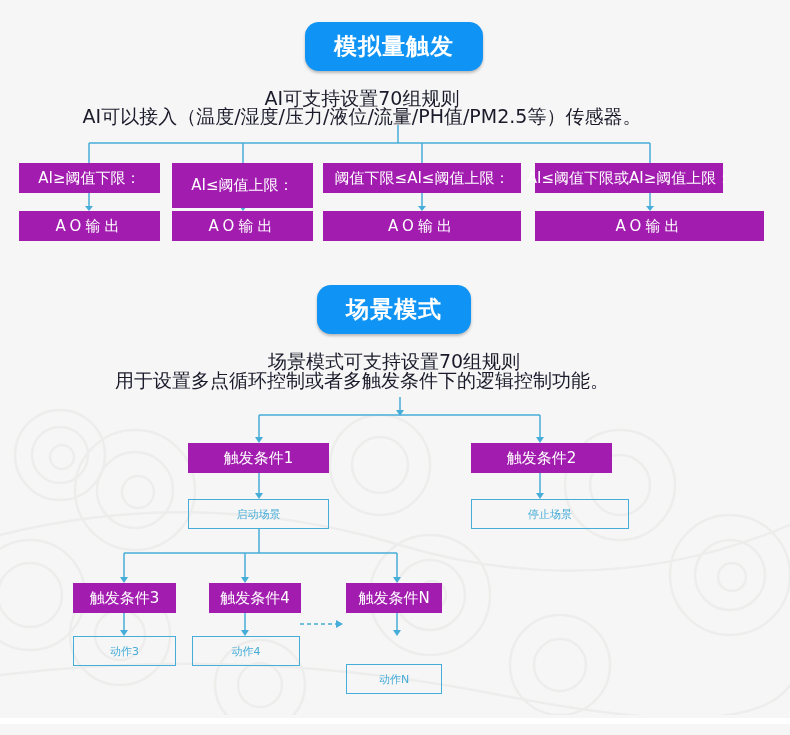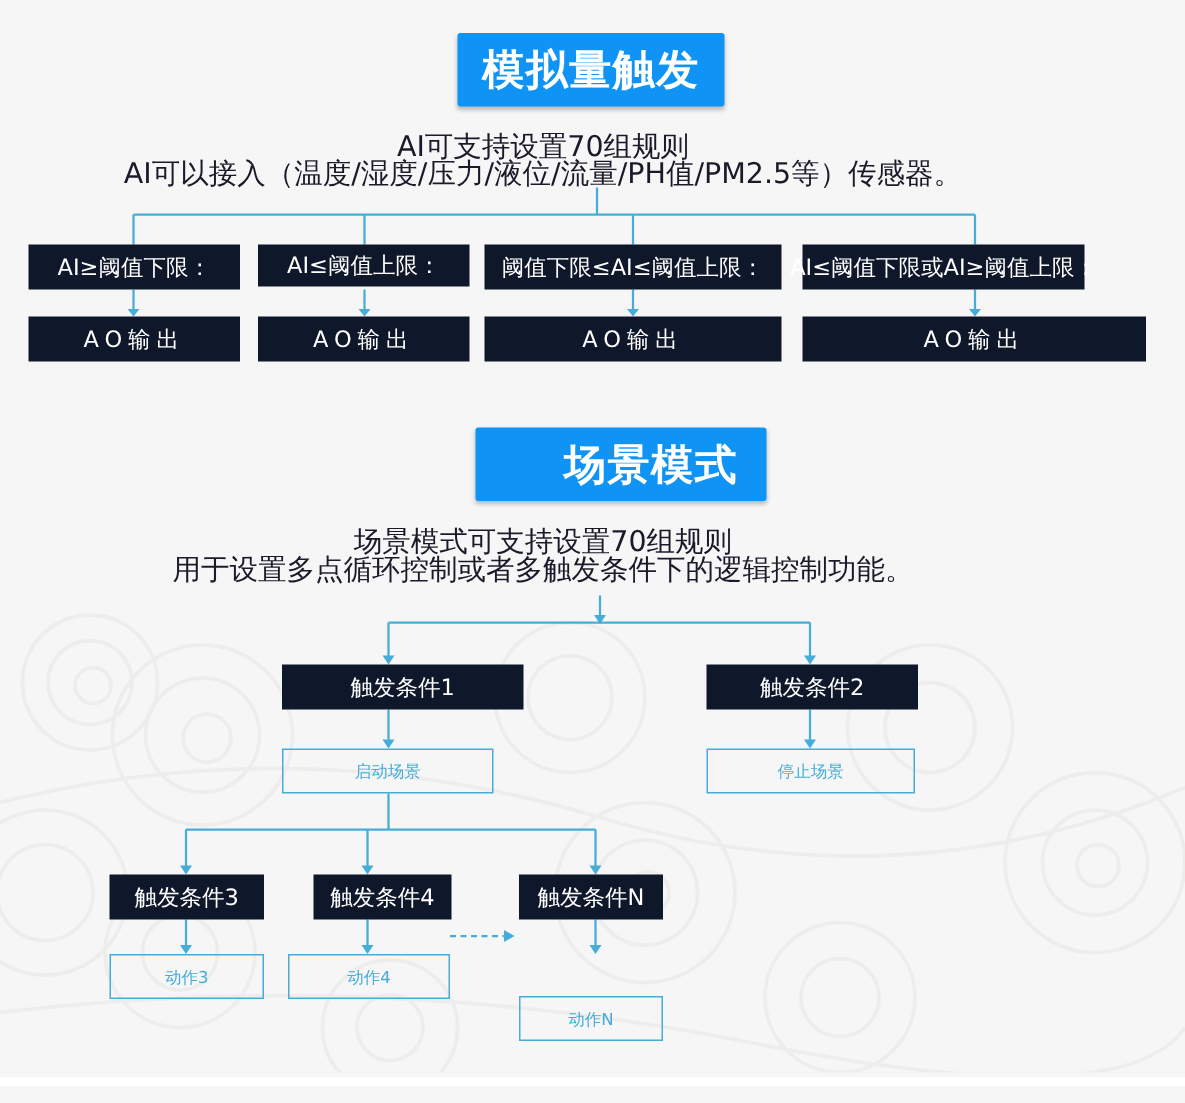--- a/index.html
+++ b/index.html
@@ -5,26 +5,26 @@
   html, body { margin: 0; padding: 0; }
   body {
     width: 790px; height: 735px; position: relative; overflow: hidden;
     background: #f6f6f6;
     font-family: "DejaVu Sans", "Liberation Sans", sans-serif;
   }
   .bottom-gap { position: absolute; left: 0; top: 718px; width: 790px; height: 6px; background: #ffffff; }
   .swirls { position: absolute; left: 0; top: 395px; width: 790px; height: 320px; }
   .title-btn {
     position: absolute; background: #0f94f5; color: #fff; font-weight: bold;
-    font-size: 28px; display: flex; align-items: center; justify-content: center;
-    box-shadow: 0 2px 3px rgba(0,0,0,0.25); border-radius: 2px; letter-spacing: 1px;
+    font-size: 23px; display: flex; align-items: center; justify-content: center;
+    box-shadow: 0 2px 3px rgba(0,0,0,0.25); border-radius: 14px; letter-spacing: 1px;
   }
   .desc { position: absolute; left: 0; width: 724px; text-align: center; color: #1a1a2a; font-size: 19px; line-height: 18px; }
   .obox {
-    position: absolute; background: #0f172a; color: #fff; font-size: 15px;
+    position: absolute; background: #a21caf; color: #fff; font-size: 15px;
     display: flex; align-items: center; justify-content: center; white-space: nowrap; text-align: right;
   }
   .wbox {
     position: absolute; border: 1.5px solid #46acd8; color: #46acd8; font-size: 11px; box-sizing: border-box;
     display: flex; align-items: center; justify-content: center; background: transparent;
   }
   .lines { position: absolute; left: 0; top: 0; }
   .sp { letter-spacing: 4px; }
 </style>
 </head>
@@ -114,37 +114,37 @@
     <path d="M393,630 L401,630 L397,636 Z"></path>
     <path d="M336,620 L343,624 L336,628 Z"></path>
   </g>
 </svg>
 
 <div class="title-btn" style="left:305px;top:22px;width:178px;height:49px;">模拟量触发</div>
 <div class="desc" style="top:89px;">AI可支持设置70组规则</div>
 <div class="desc" style="top:107px;">AI可以接入（温度/湿度/压力/液位/流量/PH值/PM2.5等）传感器。</div>
 
 <div class="obox" style="left:19px;top:163px;width:141px;height:30px;">AI≥阈值下限：</div>
-<div class="obox" style="left:172px;top:163px;width:141px;height:28px;">AI≤阈值上限：</div>
+<div class="obox" style="left:172px;top:163px;width:141px;height:45px;">AI≤阈值上限：</div>
 <div class="obox" style="left:323px;top:163px;width:198px;height:30px;">阈值下限≤AI≤阈值上限：</div>
 <div class="obox" style="left:535px;top:163px;width:188px;height:30px;">AI≤阈值下限或AI≥阈值上限：</div>
 
 <div class="obox sp" style="left:19px;top:211px;width:141px;height:30px;">AO输出</div>
 <div class="obox sp" style="left:172px;top:211px;width:141px;height:30px;">AO输出</div>
 <div class="obox sp" style="left:323px;top:211px;width:198px;height:30px;">AO输出</div>
 <div class="obox sp" style="left:535px;top:211px;width:229px;height:30px;">AO输出</div>
 
-<div class="title-btn" style="left:317px;top:285px;width:154px;height:49px;padding-left:40px;">场景模式</div>
-<div class="desc" style="top:352px;">场景模式可支持设置70组规则</div>
+<div class="title-btn" style="left:317px;top:285px;width:154px;height:49px;">场景模式</div>
+<div class="desc" style="top:352px;margin-left:32px;">场景模式可支持设置70组规则</div>
 <div class="desc" style="top:371px;">用于设置多点循环控制或者多触发条件下的逻辑控制功能。</div>
 
-<div class="obox" style="left:188px;top:443px;width:161px;height:30px;">触发条件1</div>
+<div class="obox" style="left:188px;top:443px;width:141px;height:30px;">触发条件1</div>
 <div class="obox" style="left:471px;top:443px;width:141px;height:30px;">触发条件2</div>
 <div class="wbox" style="left:188px;top:499px;width:141px;height:30px;">启动场景</div>
-<div class="wbox" style="left:471px;top:499px;width:139px;height:30px;">停止场景</div>
+<div class="wbox" style="left:471px;top:499px;width:158px;height:30px;">停止场景</div>
 
 <div class="obox" style="left:73px;top:583px;width:103px;height:30px;">触发条件3</div>
 <div class="obox" style="left:209px;top:583px;width:92px;height:30px;">触发条件4</div>
 <div class="obox" style="left:346px;top:583px;width:96px;height:30px;">触发条件N</div>
 
 <div class="wbox" style="left:73px;top:636px;width:103px;height:30px;">动作3</div>
 <div class="wbox" style="left:192px;top:636px;width:108px;height:30px;">动作4</div>
 <div class="wbox" style="left:346px;top:664px;width:96px;height:30px;">动作N</div>
 
 <div class="bottom-gap"></div>

